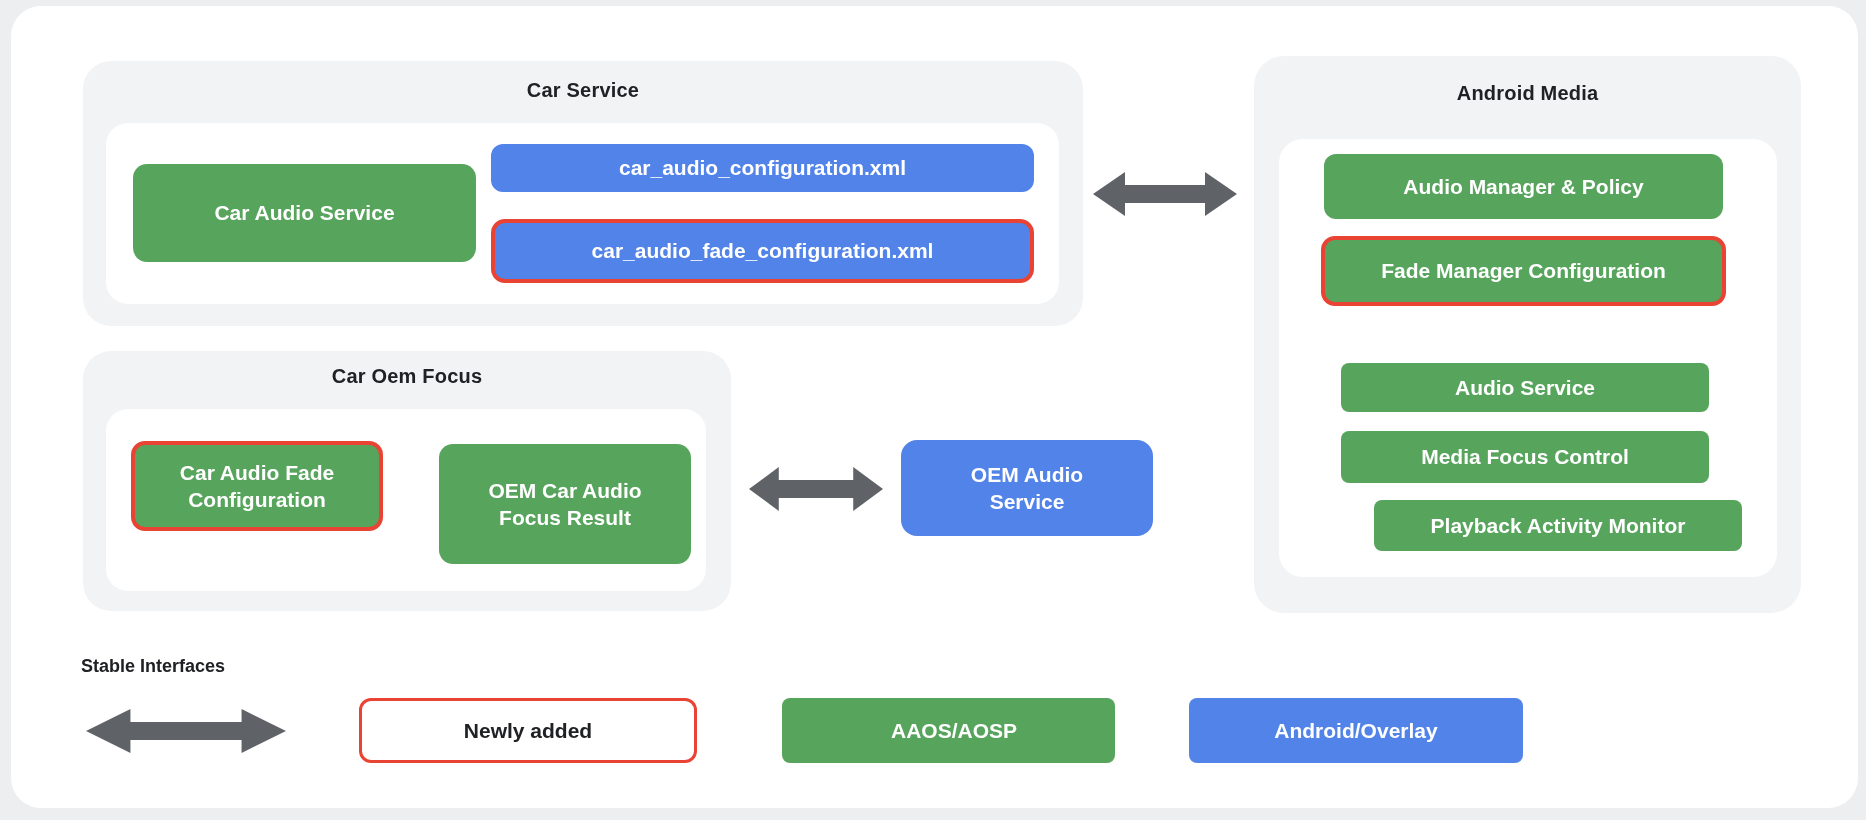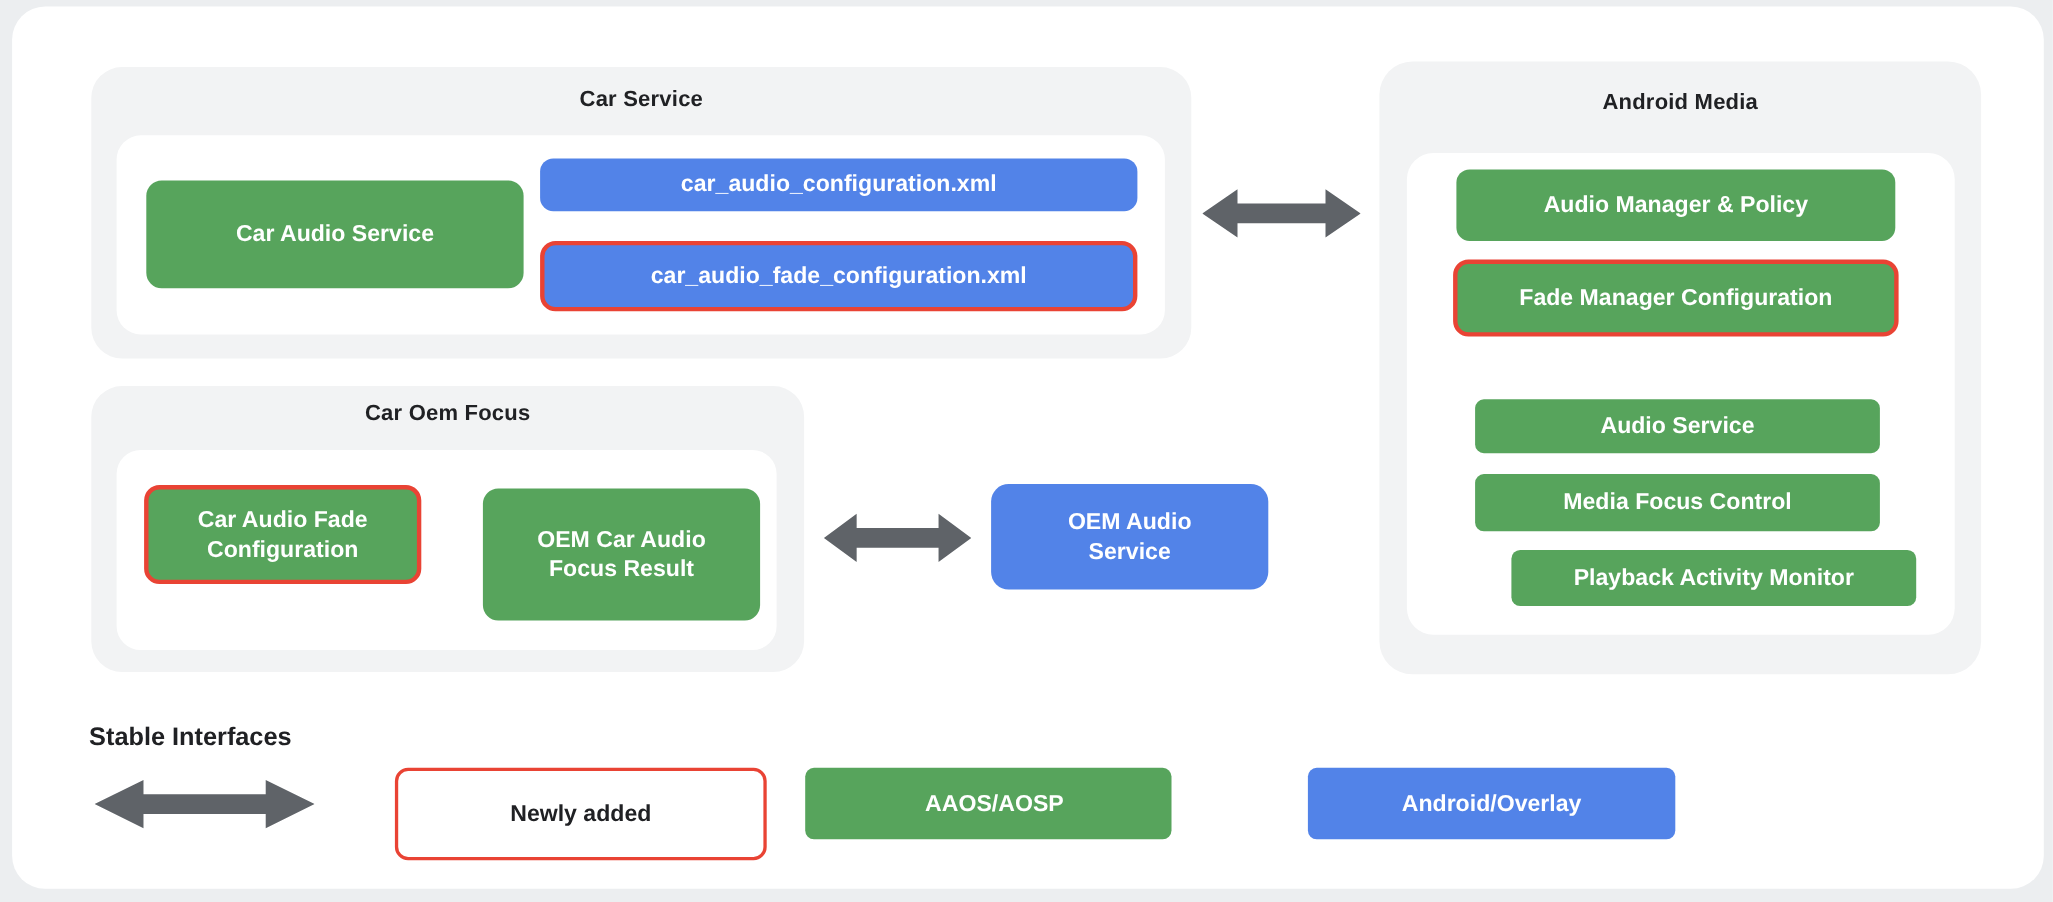--- a/index.html
+++ b/index.html
@@ -58,23 +58,23 @@
   #cof-panel{left:23px;top:58px;width:600px;height:182px;border-radius:22px;}
   #cof-box1{left:25px;top:32px;width:252px;height:90px;border-radius:14px;}
   #cof-box2{left:333px;top:35px;width:252px;height:120px;border-radius:14px;}
   .wrap-170{max-width:180px;display:inline-block;}
   .wrap-140{max-width:150px;display:inline-block;}
 
   
   #oem-box{left:890px;top:434px;width:252px;height:96px;border-radius:16px;}
 
   
-  #legend-label{position:absolute;left:70px;top:650px;font-size:23px;font-weight:bold;color:#202124;}
-  #legend-newly{left:348px;top:692px;width:338px;height:84px;background:#ffffff;border:3px solid #e94334;border-radius:12px;color:#202124;}
-  #legend-aaos{left:721px;top:692px;width:333px;height:65px;border-radius:8px;padding-left:11px;}
+  #legend-label{position:absolute;left:70px;top:650px;font-size:18px;font-weight:bold;color:#202124;}
+  #legend-newly{left:348px;top:692px;width:338px;height:65px;background:#ffffff;border:3px solid #e94334;border-radius:12px;color:#202124;}
+  #legend-aaos{left:771px;top:692px;width:333px;height:65px;border-radius:8px;padding-left:11px;}
   #legend-vendor{left:1178px;top:692px;width:334px;height:65px;border-radius:8px;}
 </style>
 </head>
 <body>
 
 <div class="stage">
   <div class="card">
 
     <div class="group" id="cs-group">
       <div class="group-title" id="cs-title">Car Service</div>

